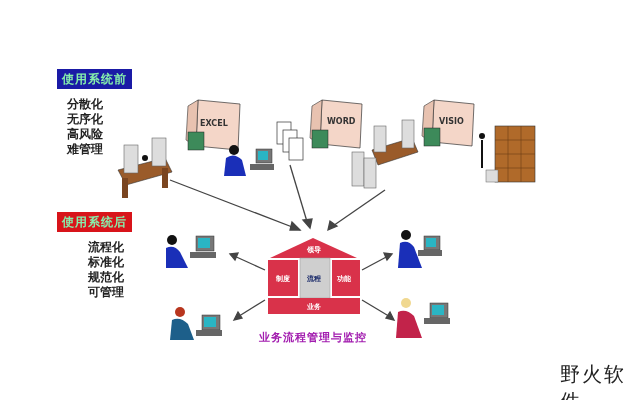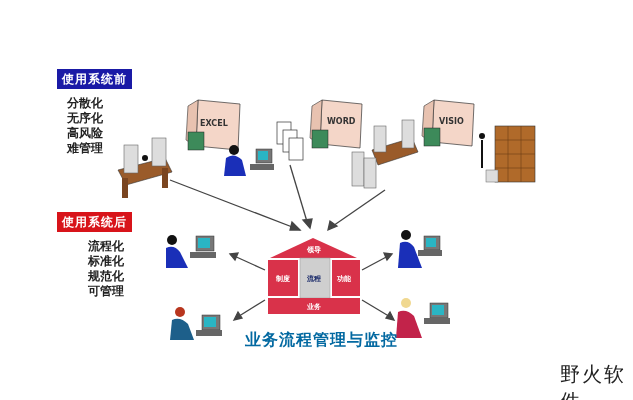--- a/index.html
+++ b/index.html
@@ -1,22 +1,22 @@
 <!DOCTYPE html>
 <html><head>
 <meta charset="utf-8">
 <style>
   html,body{margin:0;padding:0;background:#fff;}
   body{width:633px;height:400px;position:relative;overflow:hidden;font-family:"DejaVu Sans",sans-serif;}
-  .label-box{position:absolute;color:#ffffff;font-size:12px;font-weight:bold;padding:2px 5px;line-height:16px;letter-spacing:1px;}
+  .label-box{position:absolute;color:#86efac;font-size:12px;font-weight:bold;padding:2px 5px;line-height:16px;letter-spacing:1px;}
   .label-before{left:57px;top:69px;background:#1a1aa6;}
   .label-after{left:57px;top:212px;background:#d8141a;}
-  .list{position:absolute;font-size:12px;font-weight:bold;color:#222;line-height:15px;text-align:center;font-family:Liberation Mono, monospace;}
+  .list{position:absolute;font-size:12px;font-weight:bold;color:#222;line-height:15px;text-align:center;}
   .list div{margin:0;}
-  .caption{position:absolute;left:245px;top:330px;color:#0369a1;font-size:16px;font-weight:bold;letter-spacing:1px;}
+  .caption{position:absolute;left:259px;top:330px;color:#a21caf;font-size:11px;font-weight:bold;letter-spacing:1px;}
   .watermark{position:absolute;left:515px;top:361px;color:#222;font-family:"DejaVu Serif",serif;font-size:20px;letter-spacing:2px;margin-left:45px;}
   svg{position:absolute;left:0;top:0;}
   .house-txt{font-size:7px;fill:#fff;font-weight:bold;font-family:"DejaVu Sans",sans-serif;}
   .doc-txt{font-size:8px;font-weight:bold;fill:#333;font-family:"DejaVu Sans",sans-serif;}
 </style>
 </head>
 <body>
 
 <svg width="633" height="400" viewBox="0 0 633 400">
 

